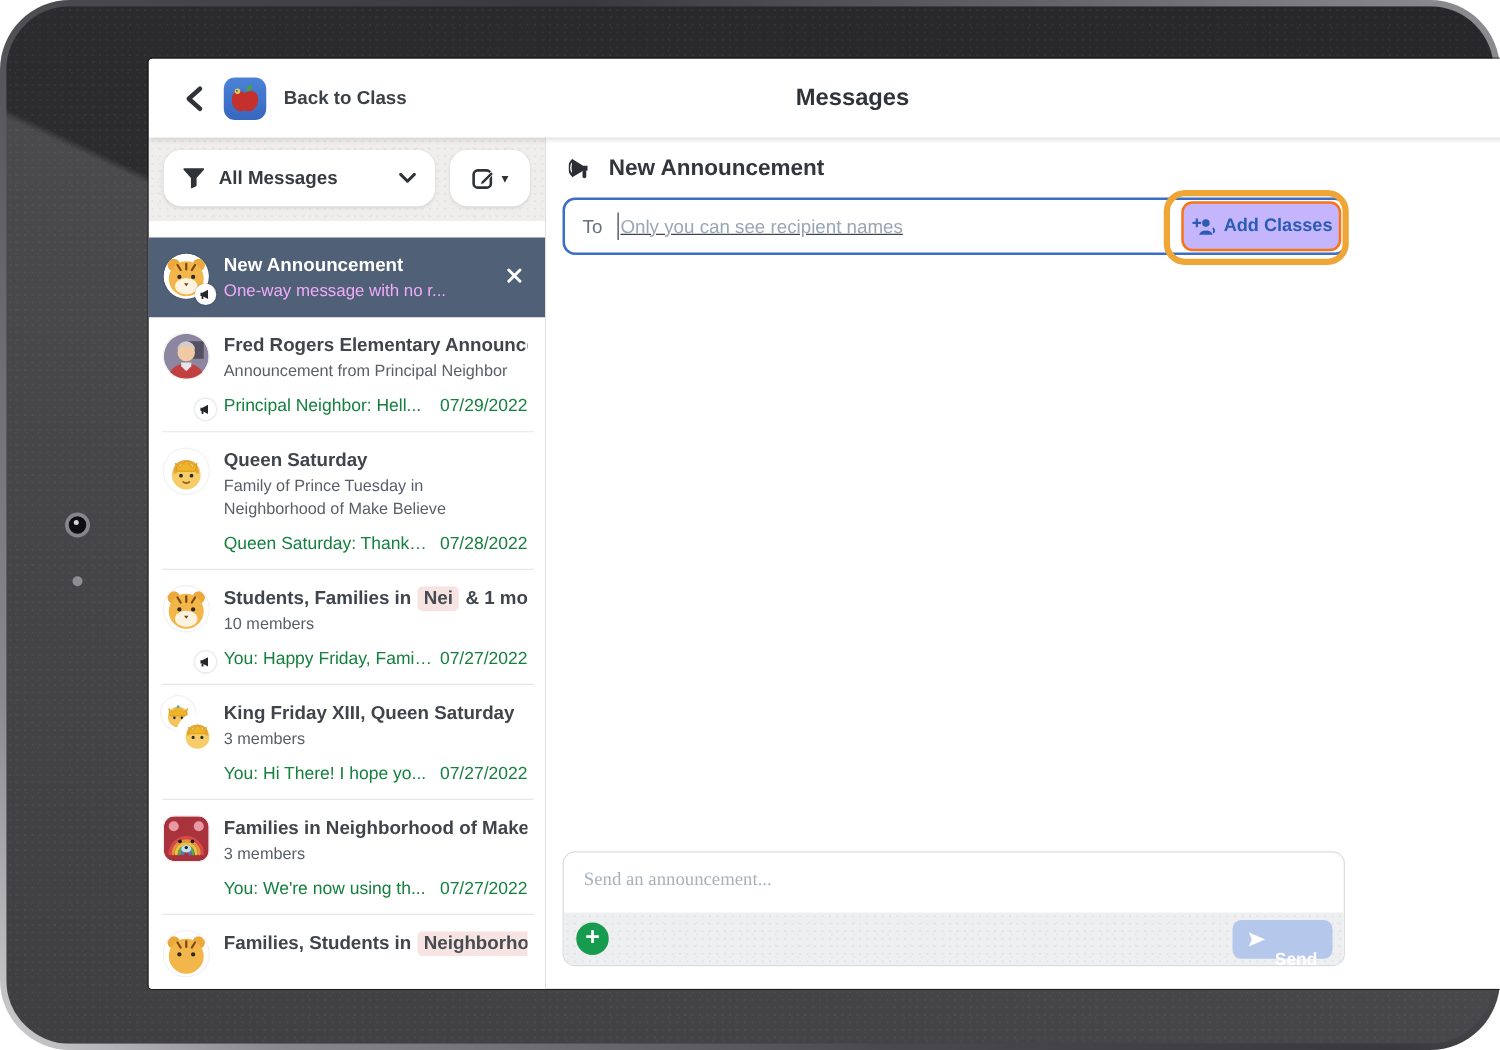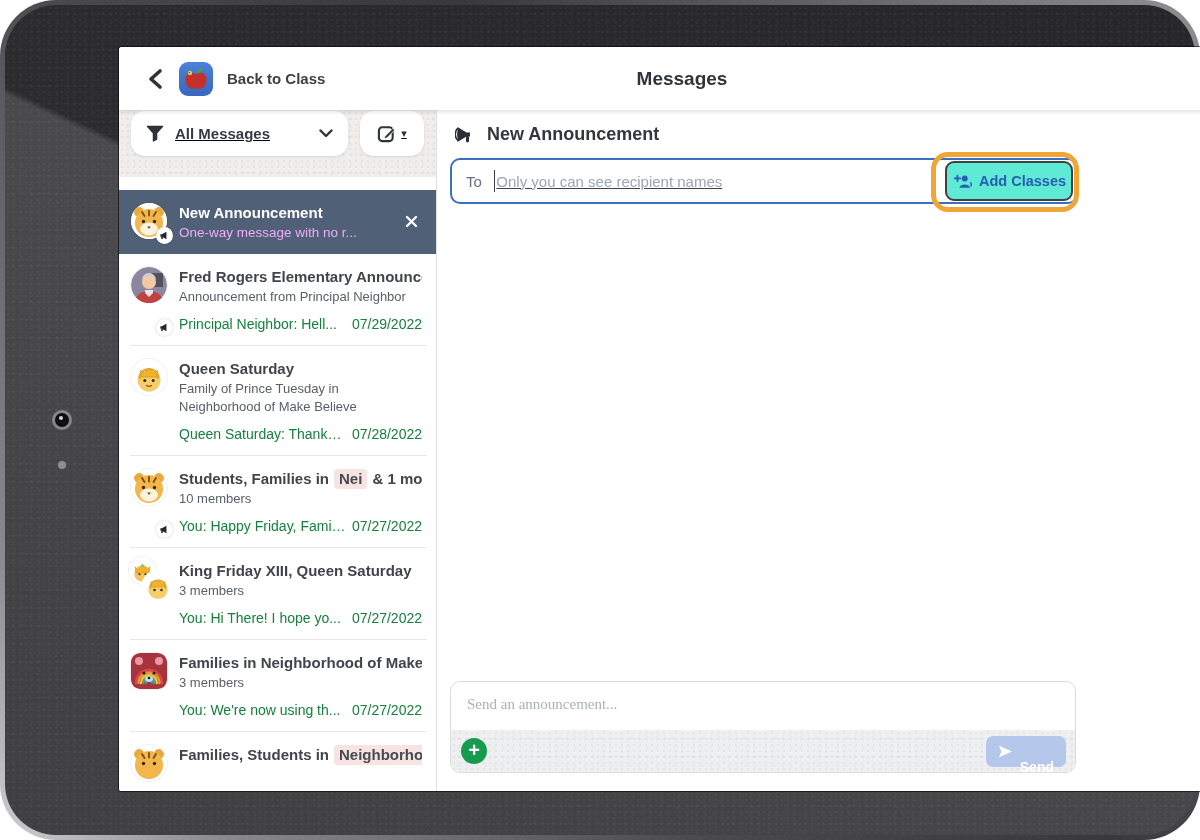--- a/index.html
+++ b/index.html
@@ -41,21 +41,21 @@
 
   .main { display:flex; height:681px; }
 
   
   .sidebar { width:318px; background:#fff; border-right:1px solid #dfdfdf; display:flex; flex-direction:column; overflow:hidden; }
   .texture-gray {
     background-image:
       radial-gradient(rgba(0,0,0,.05) 1px, transparent 1.1px),
       radial-gradient(rgba(0,0,0,.035) 1px, transparent 1.1px);
     background-size:6px 6px, 9px 9px; background-position:0 0, 3px 4px; }
-  .filter-bar { height:67px; background-color:#efeeec; display:flex; align-items:flex-start; padding:1px 12px; gap:12px;text-decoration:underline; }
+  .filter-bar { height:67px; background-color:#efeeec; display:flex; align-items:flex-end; padding:12px 12px; gap:12px; }
   .filter-pill { flex:1; height:45px; background:#fff; border-radius:14px; box-shadow:0 1px 3px rgba(0,0,0,.1);
     display:flex; align-items:center; padding:0 15px; gap:11px; cursor:pointer; }
   .filter-label { font-size:15px; font-weight:bold; color:#343a40; flex:1; }
   .compose-btn { width:64px; height:45px; background:#fff; border-radius:14px; box-shadow:0 1px 3px rgba(0,0,0,.1);
     display:flex; align-items:center; justify-content:center; gap:5px; cursor:pointer; }
   .caret-glyph { font-size:11px; color:#2f3338; }
 
   .list { flex:1; padding-top:13px; overflow:hidden; background:#fff; }
   .row { position:relative; display:flex; padding:13px 14px 12px 12px; gap:10px; cursor:pointer; background:#fff; }
   .row::after { content:""; position:absolute; left:11px; right:9px; bottom:0; height:1px; background:#e6e6e6; }
@@ -90,22 +90,22 @@
 
   .to-field { position:absolute; left:13px; top:48px; width:628px; height:46px; border:2px solid #3a6fc4;
     border-radius:10px; background:#fff; display:flex; align-items:center; padding:0 14px; }
   .to-label { font-size:15px; color:#66707e; margin-right:12px; }
   .to-caret { width:1.5px; height:22px; background:#3c4250; margin-right:1px; }
   .to-input { flex:1; border:none; outline:none; font-size:15px; color:#3c4250; background:transparent;
     font-family:"Liberation Sans", sans-serif; padding-right:140px;text-decoration:underline; }
   .to-input::placeholder { color:#9aa6b4; }
 
   .add-ring { position:absolute; right:-3px; top:-8px; width:148px; height:60px; border:5px solid #f0a637; border-radius:17px; pointer-events:none; }
-  .add-classes { position:absolute; right:3px; top:1px; width:128px; height:40px; background:#5eead4;
-    border:2px solid #404040; border-radius:9px; display:flex; align-items:center; justify-content:center; gap:7px;
+  .add-classes { position:absolute; right:3px; top:1px; width:128px; height:40px; background:#c4b5fd;
+    border:2px solid #f97316; border-radius:9px; display:flex; align-items:center; justify-content:center; gap:7px;
     cursor:pointer; }
   .add-classes span { font-size:14.5px; font-weight:bold; color:#2b5cb3; }
 
   .composer { position:absolute; left:13px; bottom:18px; width:626px; border:1px solid #d9dce1; border-radius:10px;
     overflow:hidden; background:#fff; }
   .composer-top { height:48px; display:flex; align-items:flex-start; padding:14px 16px 0; }
   .composer-input { width:100%; border:none; outline:none; font-size:15px; color:#3c4250; background:transparent;
     font-family:Liberation Serif, serif; }
   .composer-input::placeholder { color:#a9b1bb; }
   .composer-bottom { height:42px; background-color:#edeff0; display:flex; align-items:center; justify-content:space-between; padding:0 9px 0 10px; }

